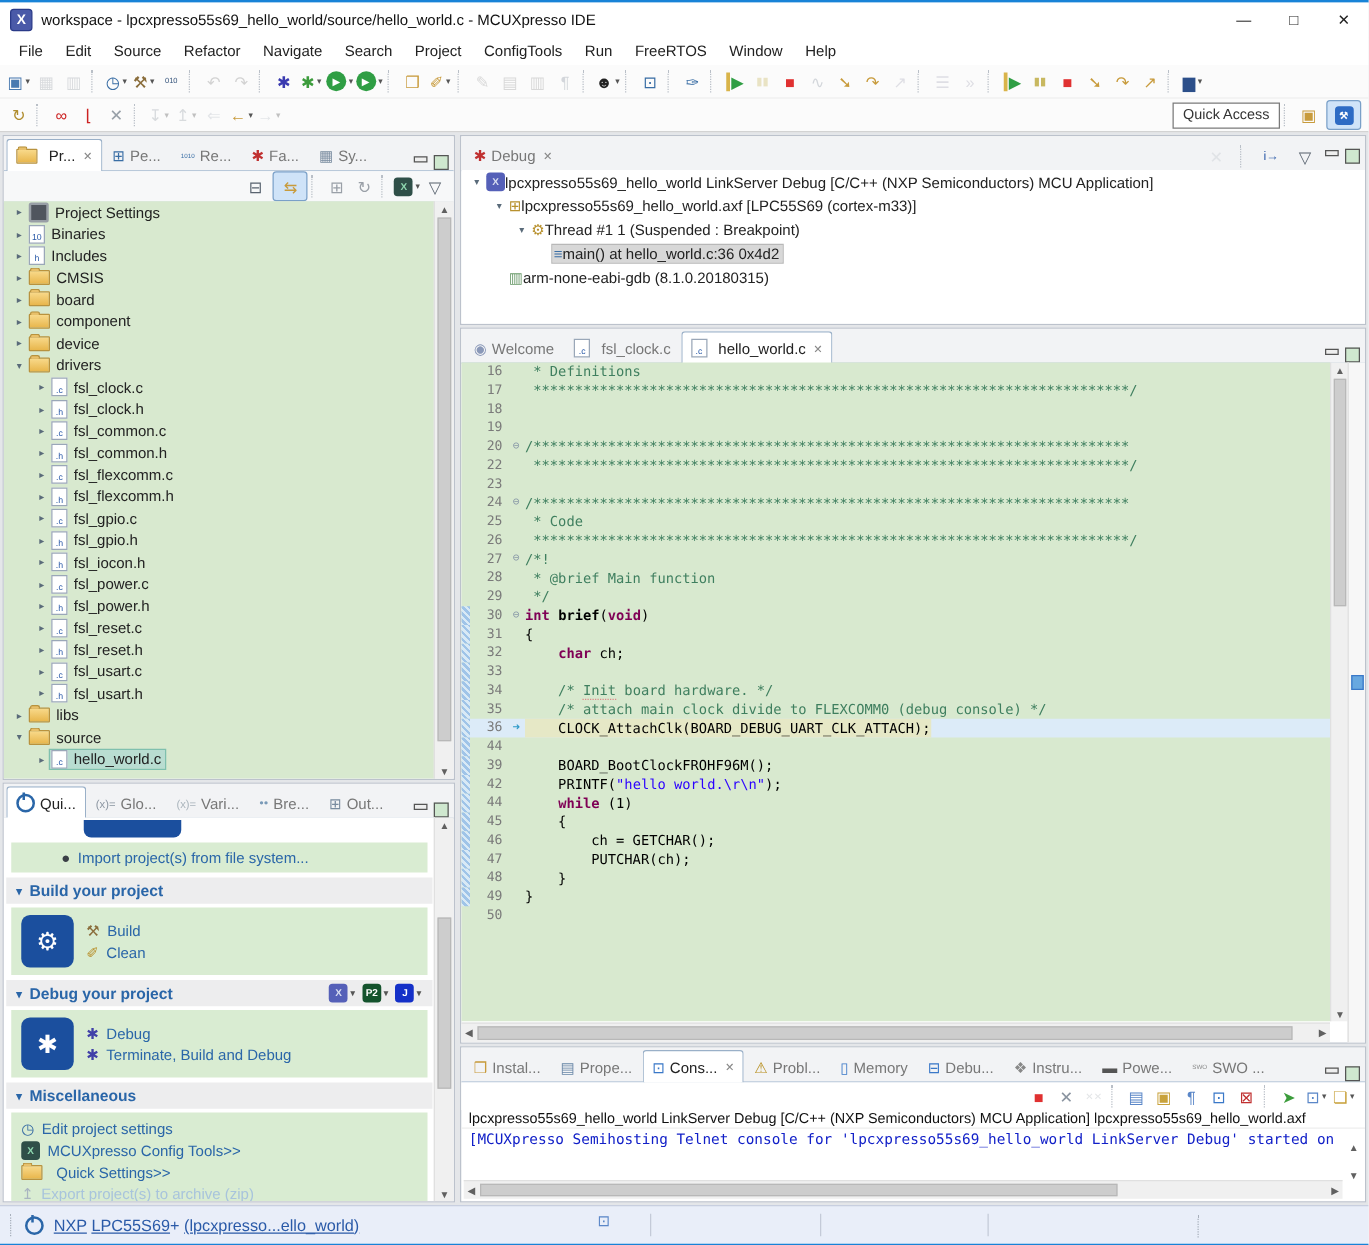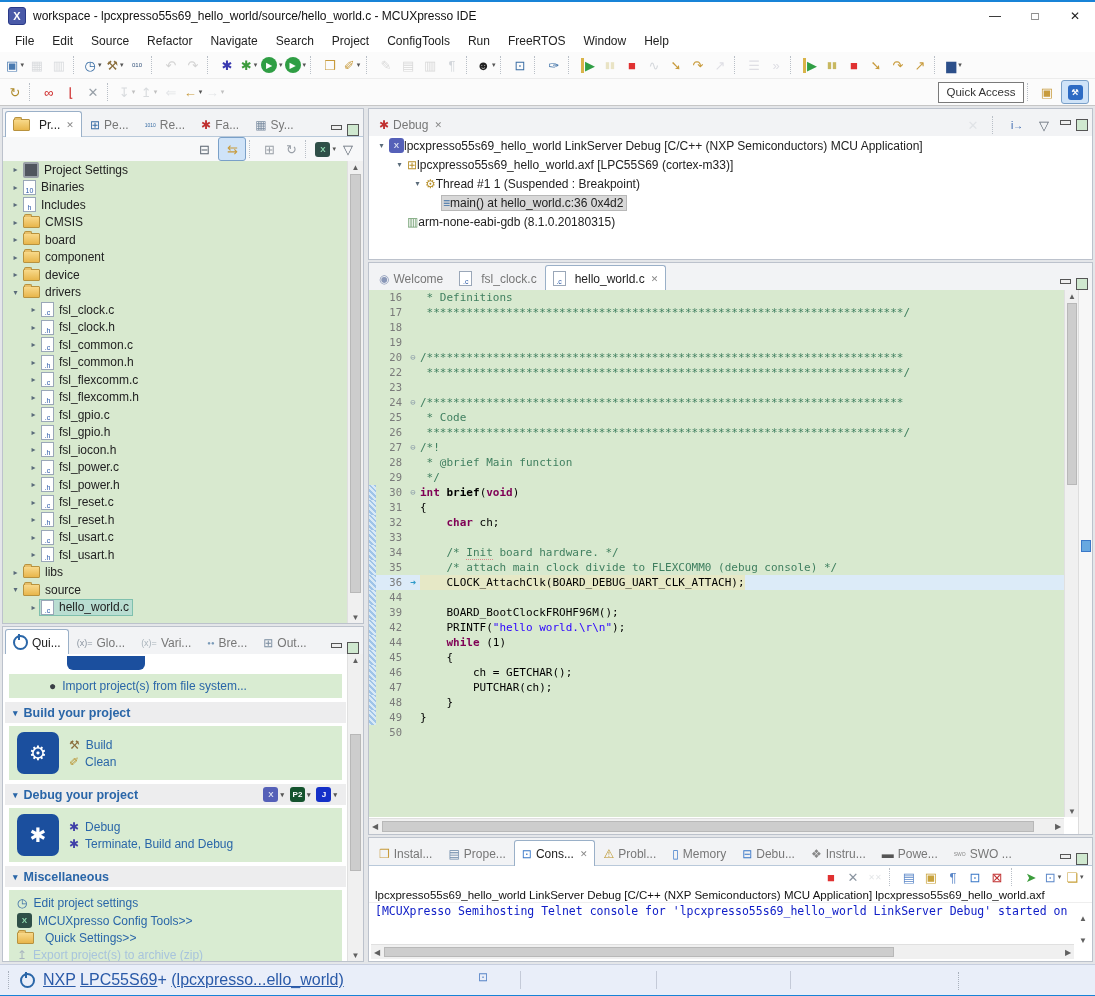--- a/index.html
+++ b/index.html
@@ -93,21 +93,21 @@
   .overview{position:absolute;top:27px;right:0;bottom:0;width:13px;background:#f7f7f7;border-left:1px solid #ddd;}
   .ov-mark{position:absolute;left:2px;width:8px;height:10px;background:#68a8e0;border:1px solid #3a78c8;}
   
   .con-toolbar{height:22px;display:flex;align-items:center;justify-content:flex-end;padding-right:6px;background:#fff;}
   .con-title{font-size:11.5px;color:#111;padding:1px 6px;white-space:nowrap;border-bottom:1px solid #eee;}
   .con-text{font-family:"DejaVu Sans Mono",monospace;font-size:11.5px;color:#1220c8;padding:1px 6px;white-space:pre;}
   
   .statusbar{position:absolute;left:0;top:962px;width:1095px;height:34px;background:#e9eef9;
              border-top:1px solid #c8cfe0;box-sizing:border-box;}
   .statusbar::after{content:"";position:absolute;left:0;bottom:0;width:100%;height:3px;background:#1883d7;}
-  .sb-left{position:absolute;left:8px;top:6px;display:flex;align-items:center;gap:8px;color:#2a5aa8;font-size:16px;}
+  .sb-left{position:absolute;left:8px;top:6px;display:flex;align-items:center;gap:8px;color:#2a5aa8;font-size:13px;}
   .sb-link{text-decoration:underline;}
   .sb-sep{position:absolute;top:6px;width:1px;height:18px;background:#c4cad8;}
   .handle{border-left:1px dotted #a8b0bc;height:18px;width:3px;}
 </style>
 </head>
 <body>
 
 <div id="app">
 
   <div class="titlebar">

